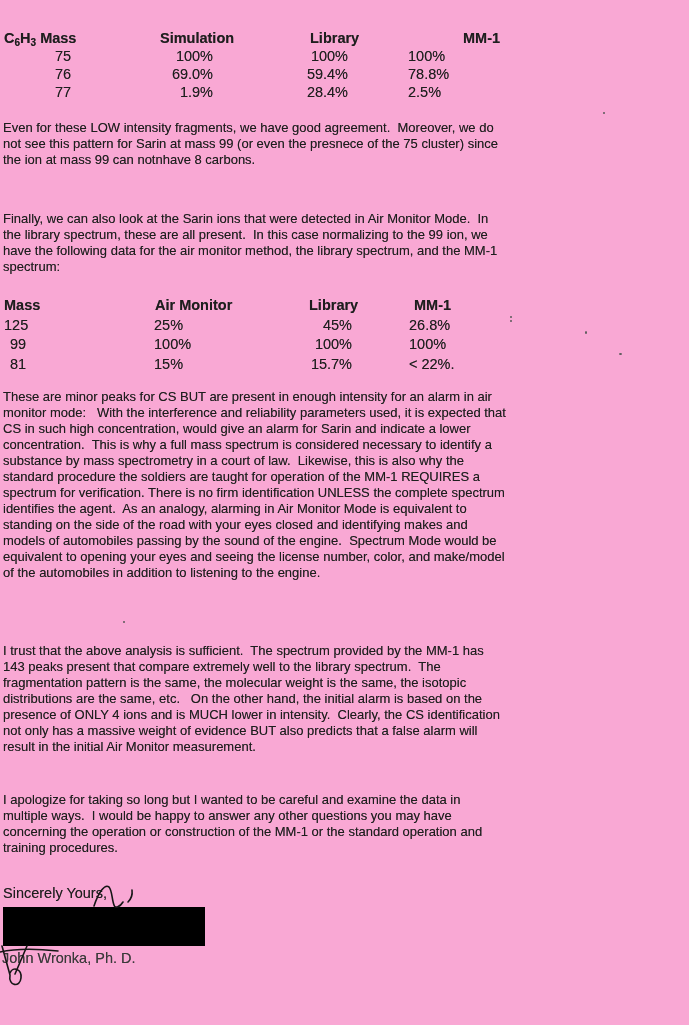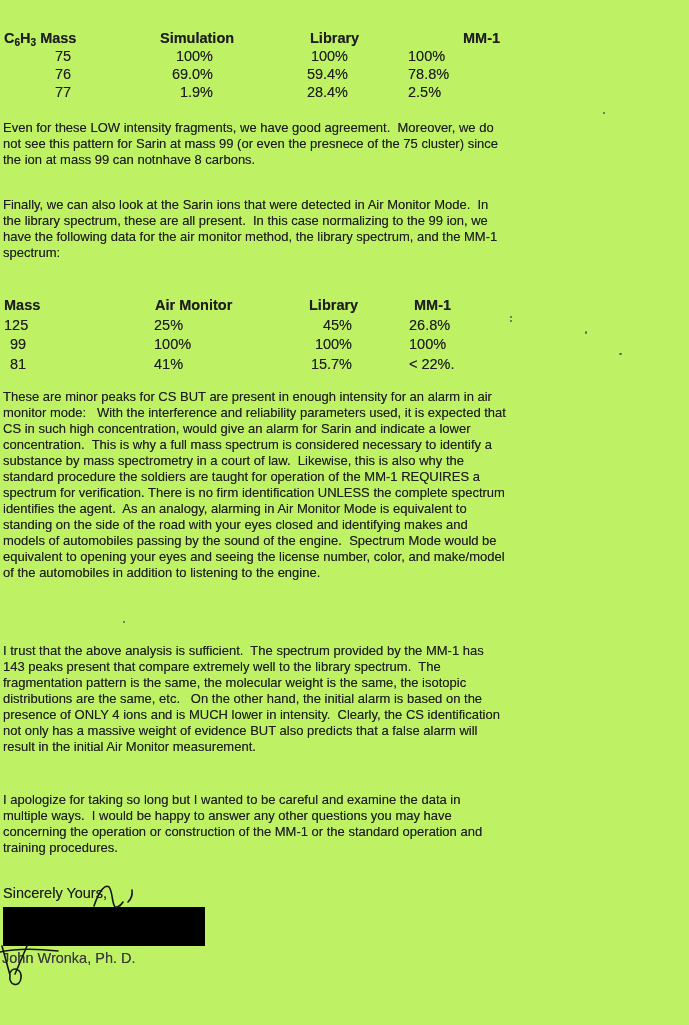--- a/index.html
+++ b/index.html
@@ -1,27 +1,27 @@
 <!DOCTYPE html>
 <html><head>
 <meta charset="utf-8">
 <style>
   html,body{margin:0;padding:0;background:#e9e9e9;}
   .page{
-    position:relative;width:689px;height:1025px;background:#bef264;
+    position:relative;width:689px;height:1025px;background:#f9a8d4;
     font-family:"Liberation Sans","DejaVu Sans",sans-serif;
     color:#1e1e1e;overflow:hidden;
     text-shadow:0 0 0.5px rgba(45,45,45,0.6);
   }
   .para{
     position:absolute;left:3px;width:682px;margin:0;
     font-size:13px;line-height:16px;white-space:pre-wrap;
   }
   .p-agreement{top:120px;}
-  .p-intro{top:197px;}
+  .p-intro{top:211px;}
   .p-analysis{top:389px;}
   .p-conclusion{top:643px;}
   .p-apology{top:792px;}
   .tbl{position:absolute;left:4px;display:grid;font-size:14.5px;}
   .tbl .h{font-weight:bold;}
   .t1{top:30px;grid-template-columns:150px 150px 100px 180px;grid-auto-rows:18px;}
   .t2{top:297px;grid-template-columns:150px 150px 105px 180px;grid-auto-rows:19.5px;}
   .t1 .sim-h{padding-left:6px;}
   .t1 .lib-h{padding-left:6px;}
   .t1 .mm1-h{padding-left:59px;}
@@ -96,21 +96,21 @@
     <div class="am-v">25%</div>
     <div class="lib-v">45%</div>
     <div class="mm1-v">26.8%</div>
 
     <div class="mass-ind">99</div>
     <div class="am-v">100%</div>
     <div class="lib-v">100%</div>
     <div class="mm1-v">100%</div>
 
     <div class="mass-ind">81</div>
-    <div class="am-v">41%</div>
+    <div class="am-v">15%</div>
     <div class="lib-v">15.7%</div>
     <div class="mm1-v">&lt; 22%.</div>
   </div>
 
   <p class="para p-analysis">These are minor peaks for CS BUT are present in enough intensity for an alarm in air
 monitor mode:   With the interference and reliability parameters used, it is expected that
 CS in such high concentration, would give an alarm for Sarin and indicate a lower
 concentration.  This is why a full mass spectrum is considered necessary to identify a
 substance by mass spectrometry in a court of law.  Likewise, this is also why the
 standard procedure the soldiers are taught for operation of the MM-1 REQUIRES a

